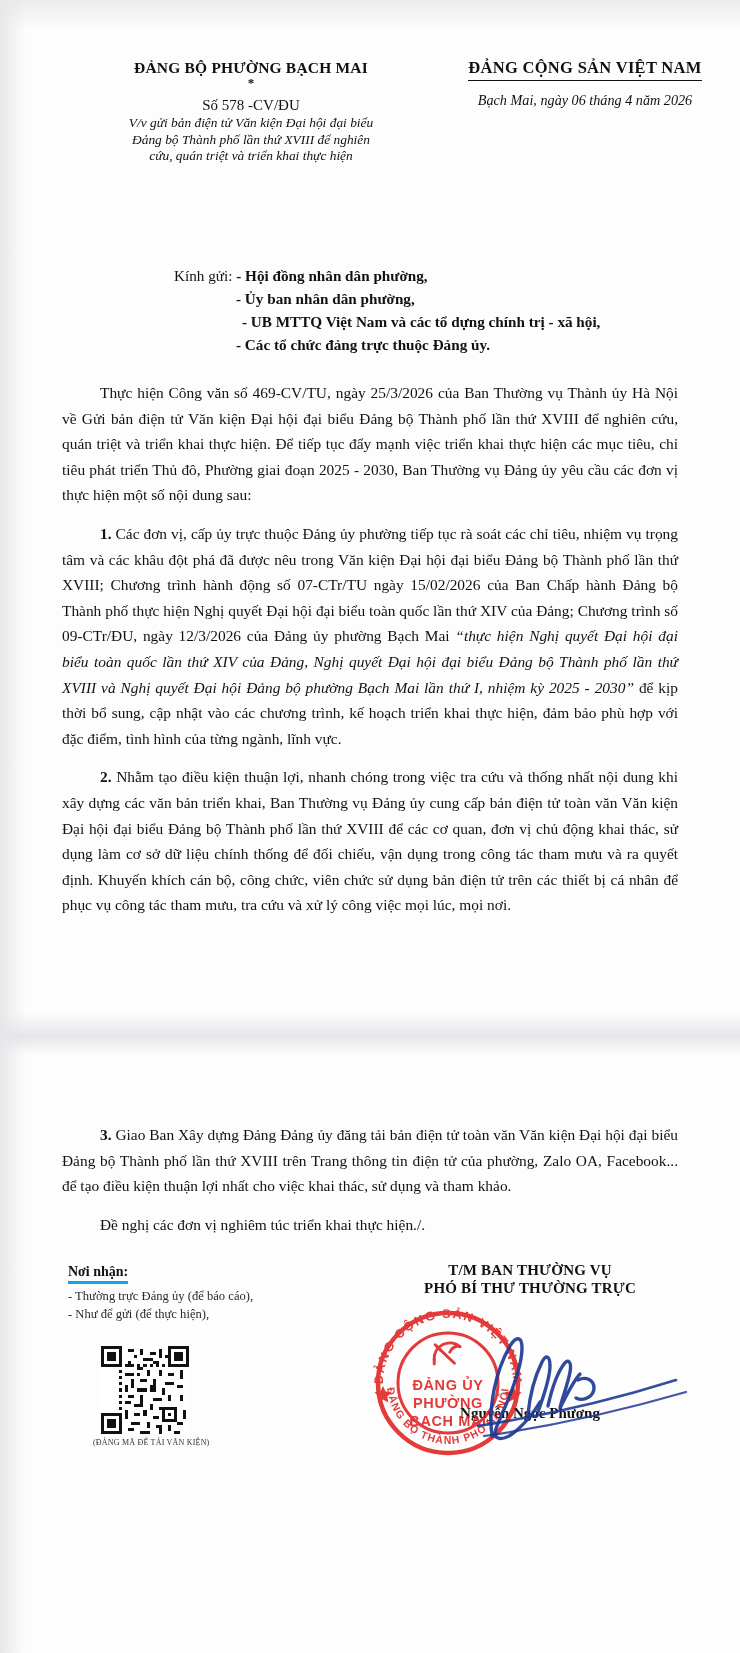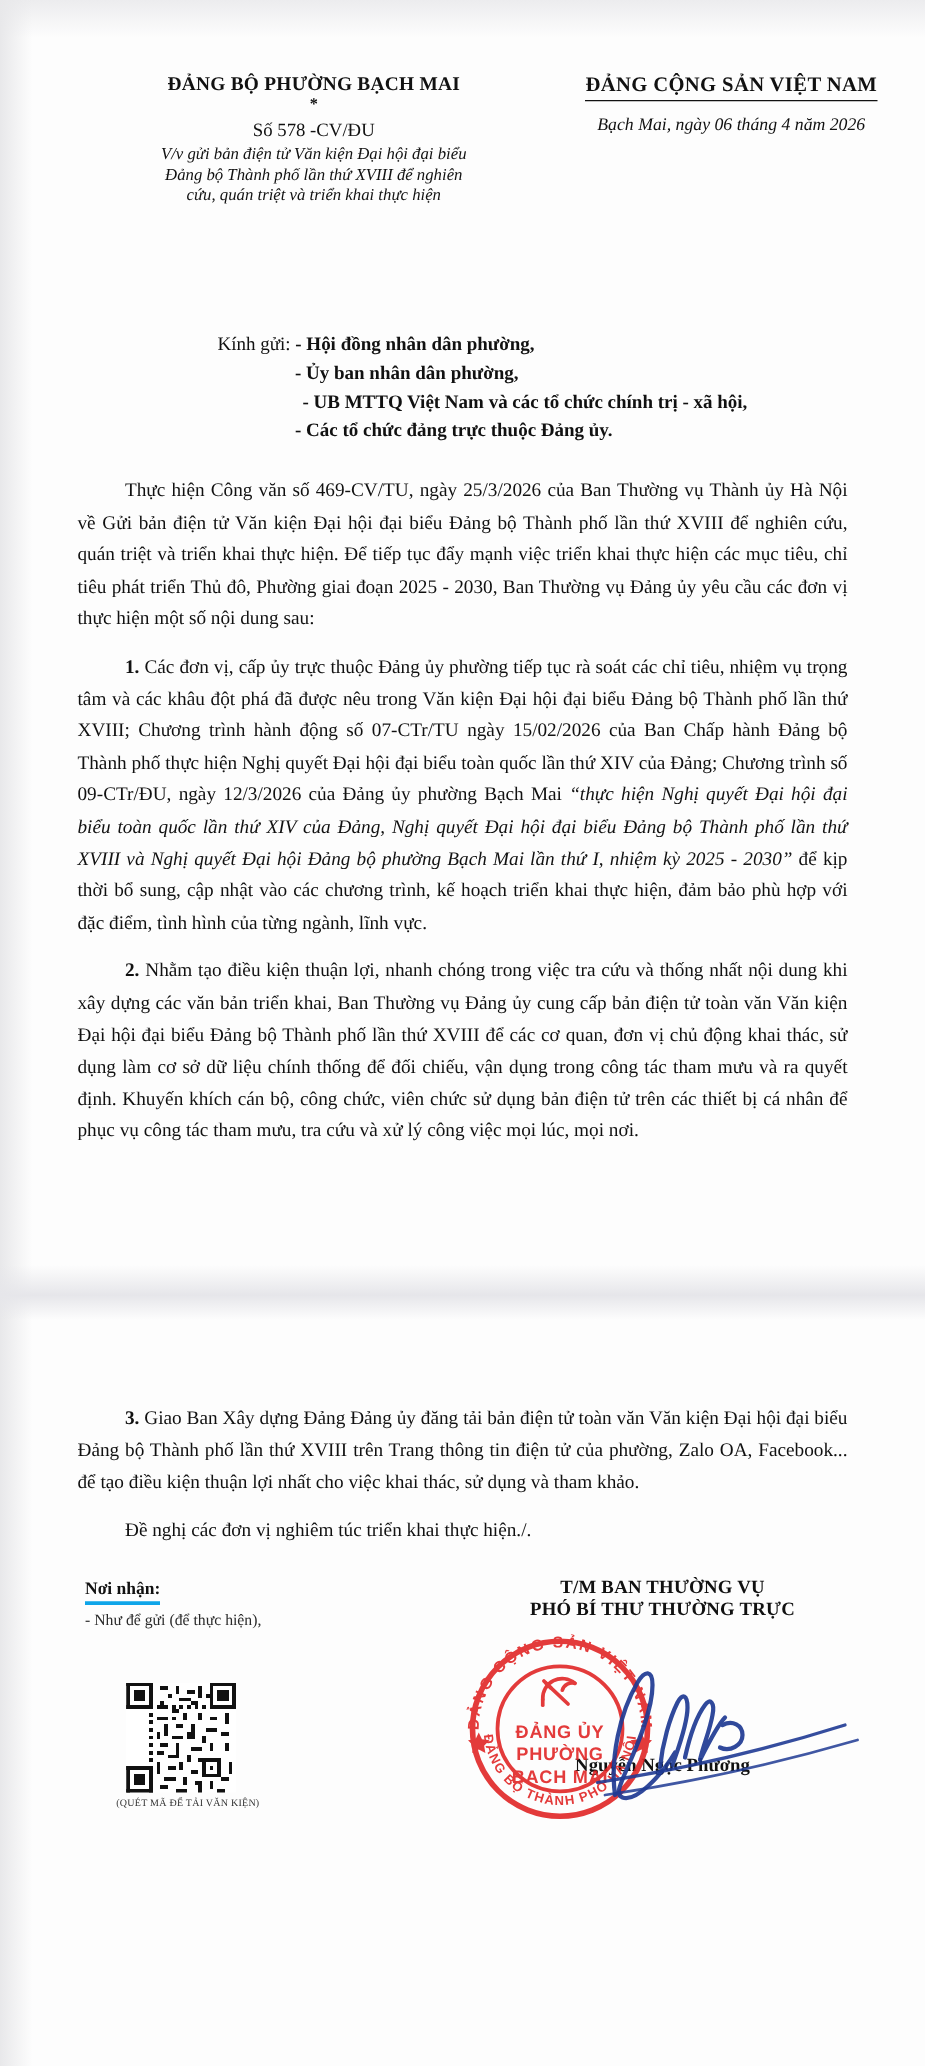--- a/index.html
+++ b/index.html
@@ -281,21 +281,21 @@
 
     <div class="recipients">
       <div class="recip-line">
         <span class="recip-lead">Kính gửi:</span>
         <span class="recip-item">- Hội đồng nhân dân phường,</span>
       </div>
       <div class="recip-line recip-indent-1">
         <span class="recip-item">- Ủy ban nhân dân phường,</span>
       </div>
       <div class="recip-line recip-indent-2">
-        <span class="recip-item">- UB MTTQ Việt Nam và các tổ chức chính trị - xã hội,</span>
+        <span class="recip-item">- UB MTTQ Việt Nam và các tổ dựng chính trị - xã hội,</span>
       </div>
       <div class="recip-line recip-indent-3">
         <span class="recip-item">- Các tổ chức đảng trực thuộc Đảng ủy.</span>
       </div>
     </div>
 
     <div class="body-block">
 
       <p>Thực hiện Công văn số 469-CV/TU, ngày 25/3/2026 của Ban Thường vụ Thành ủy Hà Nội về Gửi bản điện tử Văn kiện Đại hội đại biểu Đảng bộ Thành phố lần thứ XVIII để nghiên cứu, quán triệt và triển khai thực hiện. Để tiếp tục đẩy mạnh việc triển khai thực hiện các mục tiêu, chỉ tiêu phát triển Thủ đô, Phường giai đoạn 2025 - 2030, Ban Thường vụ Đảng ủy yêu cầu các đơn vị thực hiện một số nội dung sau:</p>
 
@@ -308,20 +308,21 @@
 
   <div class="part3">
     <p><span class="b">3.</span> <span>Giao Ban Xây dựng Đảng Đảng ủy đăng tải bản điện tử toàn văn Văn kiện Đại hội đại biểu Đảng bộ Thành phố lần thứ XVIII trên Trang thông tin điện tử của phường, Zalo OA, Facebook... để tạo điều kiện thuận lợi nhất cho việc khai thác, sử dụng và tham khảo.</span></p>
     <p>Đề nghị các đơn vị nghiêm túc triển khai thực hiện./.</p>
   </div>
 
   <div class="footer">
 
     <div class="recv-block">
       <div class="recv-title">Nơi nhận:</div>
+      <div class="recv-item">- Thường trực Đảng ủy (để báo cáo),</div>
       <div class="recv-item">- Như để gửi (để thực hiện),</div>
     </div>
 
     <div class="qr-wrap">
       <div class="qr-box">
         <svg viewBox="0 0 29 29" width="88" height="88" shape-rendering="crispEdges" aria-hidden="true">
           <rect width="29" height="29" fill="#ffffff"></rect>
           <g fill="#111111">
 
             <rect x="0" y="0" width="7" height="1"></rect>
@@ -407,21 +408,21 @@
               <rect x="9" y="27" width="2" height="1"></rect>
             <rect x="13" y="28" width="3" height="1"></rect>
               <rect x="19" y="27" width="1" height="2"></rect>
             <rect x="24" y="28" width="2" height="1"></rect>
               <rect x="27" y="21" width="1" height="3"></rect>
             <rect x="12" y="9" width="1" height="1"></rect>
               <rect x="21" y="3" width="1" height="1"></rect>
           </g>
         </svg>
       </div>
-      <div class="qr-caption">(QUÉT MÃ ĐỂ TẢI VĂN KIỆN)</div>
+      <div class="qr-caption">(ĐẢNG MÃ ĐỂ TẢI VĂN KIỆN)</div>
     </div>
 
     <div class="sign-block">
       <div class="sign-line1">T/M BAN THƯỜNG VỤ</div>
       <div class="sign-line2">PHÓ BÍ THƯ THƯỜNG TRỰC</div>
       <div class="sign-name">Nguyễn Ngọc Phương</div>
     </div>
 
   </div>
 

